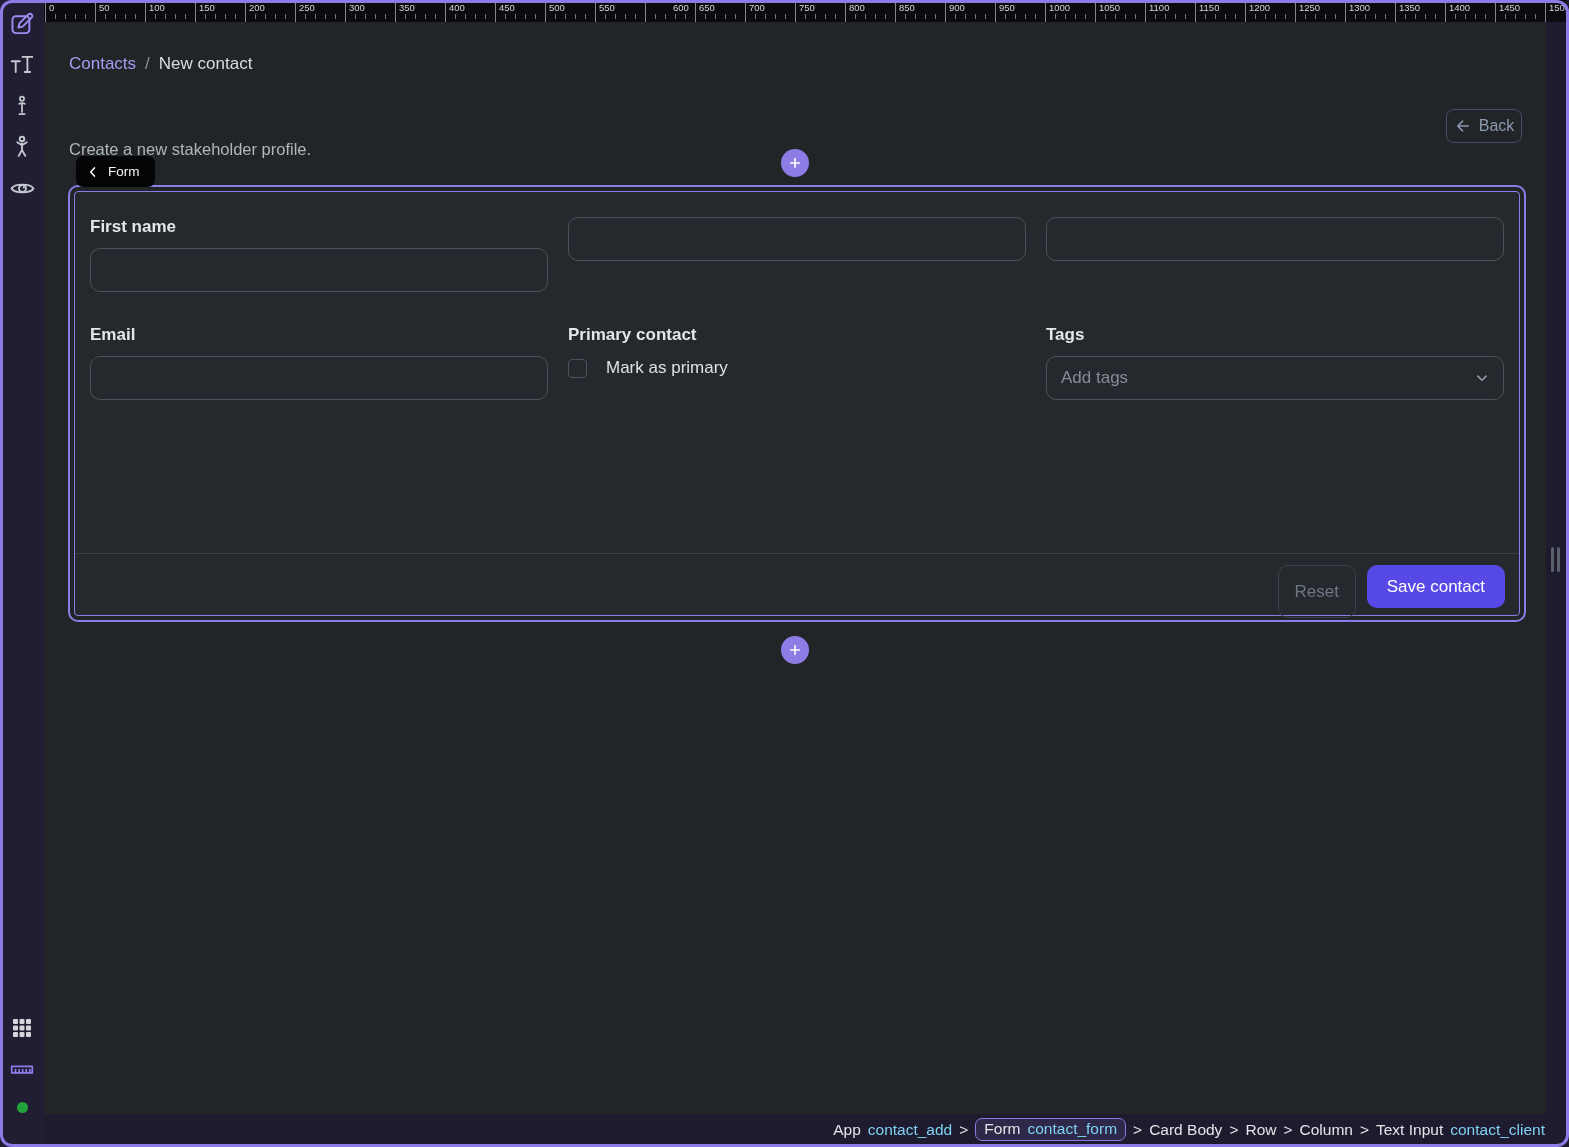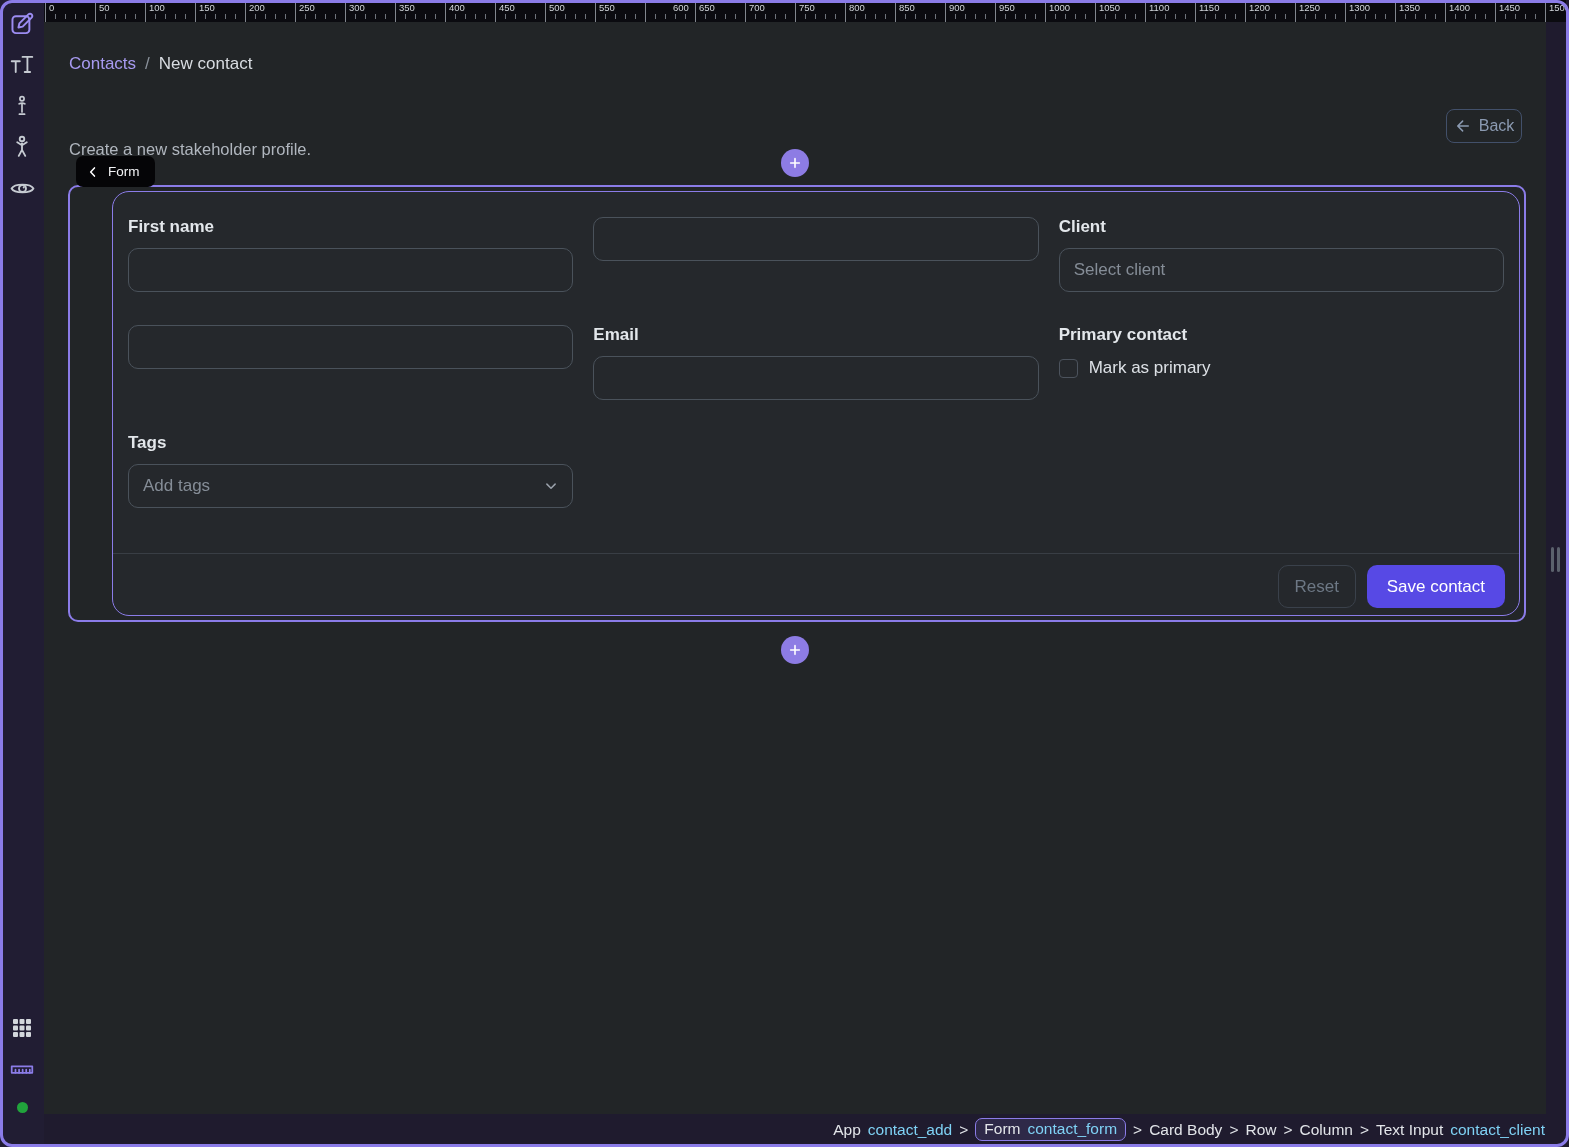--- a/index.html
+++ b/index.html
@@ -49,36 +49,36 @@
   .plus-top    { left:737px; top:127px; }
   .plus-bottom { left:737px; top:614px; }
 
   .sel-badge { position:absolute; left:32px; top:134px; height:31px; background:#050507; border-radius:7px;
                display:flex; align-items:center; gap:8px; padding:0 15px 0 10px; z-index:12; color:#f2f3f5;
                font-size:13.5px; cursor:pointer; }
 
   
   .selection { position:absolute; left:24px; top:163px; width:1458px; height:437px; border:2.5px solid #8b7ce8;
                border-radius:10px; padding:4px; z-index:6; }
-  .card { height:100%; border:1.5px solid #8b7ce8; border-radius:17px; background:#25282c;
-          display:flex; flex-direction:column;margin-left:38px; }
+  .card { height:100%; border:1.5px solid #8b7ce8; border-radius:4px; background:#25282c;
+          display:flex; flex-direction:column; }
   .card-body { flex:1; padding:25px 15px 0; }
   .form-grid { display:grid; grid-template-columns:repeat(3,1fr); column-gap:20px; row-gap:33px; }
   .field-label { font-size:17px; font-weight:600; color:#e3e7eb; margin-bottom:11px; }
   .text-input { width:100%; height:44px; background:transparent; border:1px solid #4a525b; border-radius:10px;
                 padding:0 14px; color:#dde1e6; font-size:17px; font-family:inherit; outline:none; }
   .text-input::placeholder { color:#858d97; }
   .select-box { height:44px; border:1px solid #4a525b; border-radius:10px; display:flex; align-items:center;
                 justify-content:space-between; padding:0 12px 0 14px; color:#858d97; font-size:17px; cursor:pointer; }
-  .checkbox-row { display:flex; align-items:center; gap:11px; margin-top:13px; cursor:pointer; }
+  .checkbox-row { display:flex; align-items:center; gap:19px; margin-top:13px; cursor:pointer; }
   .checkbox-box { width:19px; height:19px; border:1.5px solid #4c535d; border-radius:4px; flex:none; }
   .checkbox-label { font-size:17px; color:#dde1e6; }
   .card-footer { border-top:1px solid #393e45; padding:11px 14px 0; height:62px;
                  display:flex; justify-content:flex-end; gap:11px; }
-  .btn-reset { width:78px; height:43px; border:1px solid #3a414b; border-radius:10px; color:#6d7885;
+  .btn-reset { width:78px; height:53px; border:1px solid #3a414b; border-radius:10px; color:#6d7885;
                font-size:17px; background:transparent; cursor:pointer; font-family:inherit; }
   .btn-save  { height:43px; padding:0 20px; border-radius:10px; background:#5749e5; color:#ffffff;
                font-size:17px; border:none; cursor:pointer; font-family:inherit; font-weight:500; }
 
   
   .resize-handle { position:absolute; left:1551px; top:547px; display:flex; gap:3px; z-index:7; cursor:ew-resize; }
   .resize-handle span { width:3px; height:25px; background:#5b616c; border-radius:2px; }
 
   
   .statusbar { position:absolute; right:24px; top:1116px; height:27px; display:flex; align-items:center;
@@ -386,21 +386,20 @@
     </span>
     <span>Form</span>
   </div>
 
   <div class="selection">
     <div class="card">
       <div class="card-body">
         <div class="form-grid">
             <div><div class="field-label">First name</div><input class="text-input" type="text" style=""></div>
             <div><input class="text-input" type="text" style=""></div>
-            <div><div class="field-label">Client</div><input class="text-input" type="text" placeholder="Select client" style=""></div>
             <div><input class="text-input" type="text" style=""></div>
             <div><div class="field-label">Email</div><input class="text-input" type="text" style=""></div>
             <div>
               <div class="field-label">Primary contact</div>
               <div class="checkbox-row">
                 <span class="checkbox-box"></span>
                 <span class="checkbox-label">Mark as primary</span>
               </div>
             </div>
             <div>

